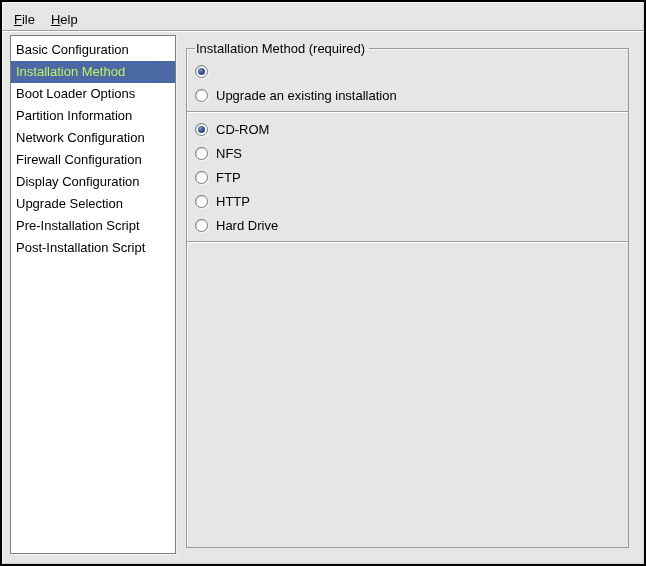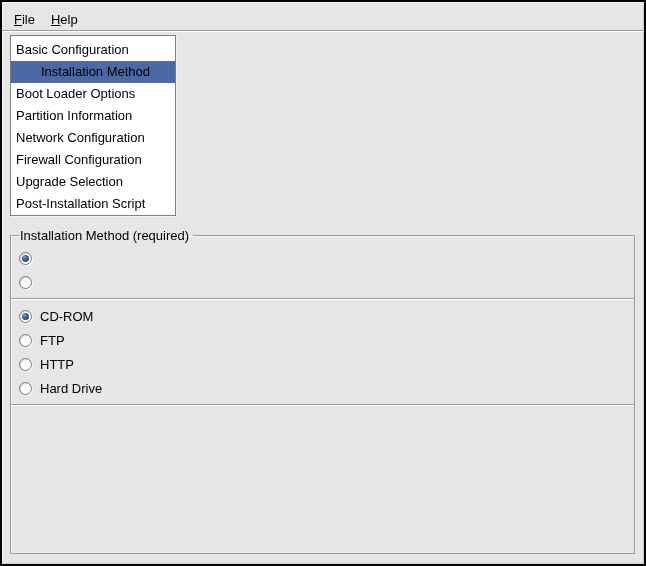--- a/index.html
+++ b/index.html
@@ -31,51 +31,49 @@
   }
   .menu-item {
     padding: 3px 8px;
     cursor: default;
   }
   .menu-label { display: inline-block; }
   .menu-label::first-letter { text-decoration: underline; }
   
   .content {
     display: flex;
-    gap: 12px;
+    gap: 4px;
     height: calc(100% - 30px);
     padding: 4px 9px 9px 8px;
-    flex-direction: column;
   }
   
   .listbox {
     width: 166px;
     flex: none;
     background: #ffffff;
     border: 1px solid #7e7e7e;
     box-shadow: 1px 1px 0 #f2f2f2;
     padding-top: 3px;
     overflow: hidden;
   }
   .list-item {
     height: 22px;
     line-height: 22px;
     padding-left: 5px;
     white-space: nowrap;
     cursor: default;
   }
   .list-item.checked {
     background: var(--sel);
-    color: #000000;
-    text-align: center;
+    color: #bef264;
   }
   
   fieldset.frame {
     flex: 1;
-    margin: 0;
+    margin: 6px;
     border: 1px solid #9b9b9b;
     box-shadow: inset 1px 1px 0 #f6f6f6;
     padding: 3px 8px 8px 8px;
     min-width: 0;
   }
   fieldset.frame legend {
     padding: 0 4px 0 1px;
     margin-left: 0;
   }
   .group-label {
@@ -131,44 +129,51 @@
 
   <div class="content">
 
     <div class="listbox">
       <div class="list-item"><span>Basic Configuration</span></div>
       <div class="list-item checked"><span>Installation Method</span></div>
       <div class="list-item"><span>Boot Loader Options</span></div>
       <div class="list-item"><span>Partition Information</span></div>
       <div class="list-item"><span>Network Configuration</span></div>
       <div class="list-item"><span>Firewall Configuration</span></div>
+      <div class="list-item"><span>Display Configuration</span></div>
       <div class="list-item"><span>Upgrade Selection</span></div>
+      <div class="list-item"><span>Pre-Installation Script</span></div>
       <div class="list-item"><span>Post-Installation Script</span></div>
     </div>
 
     <fieldset class="frame">
       <legend>Installation Method (required)</legend>
 
       <div class="radio-row checked">
         <span class="radio">
             <span class="dot"></span>
           </span>
       </div>
       <div class="radio-row">
         <span class="radio"></span>
+        <span>Upgrade an existing installation</span>
       </div>
 
       <div class="separator"></div>
 
 
       <div class="radio-row checked">
         <span class="radio">
             <span class="dot"></span>
           </span>
         <span>CD-ROM</span>
+      </div>
+      <div class="radio-row">
+        <span class="radio"></span>
+        <span>NFS</span>
       </div>
       <div class="radio-row">
         <span class="radio"></span>
         <span>FTP</span>
       </div>
       <div class="radio-row">
         <span class="radio"></span>
         <span>HTTP</span>
       </div>
       <div class="radio-row">

